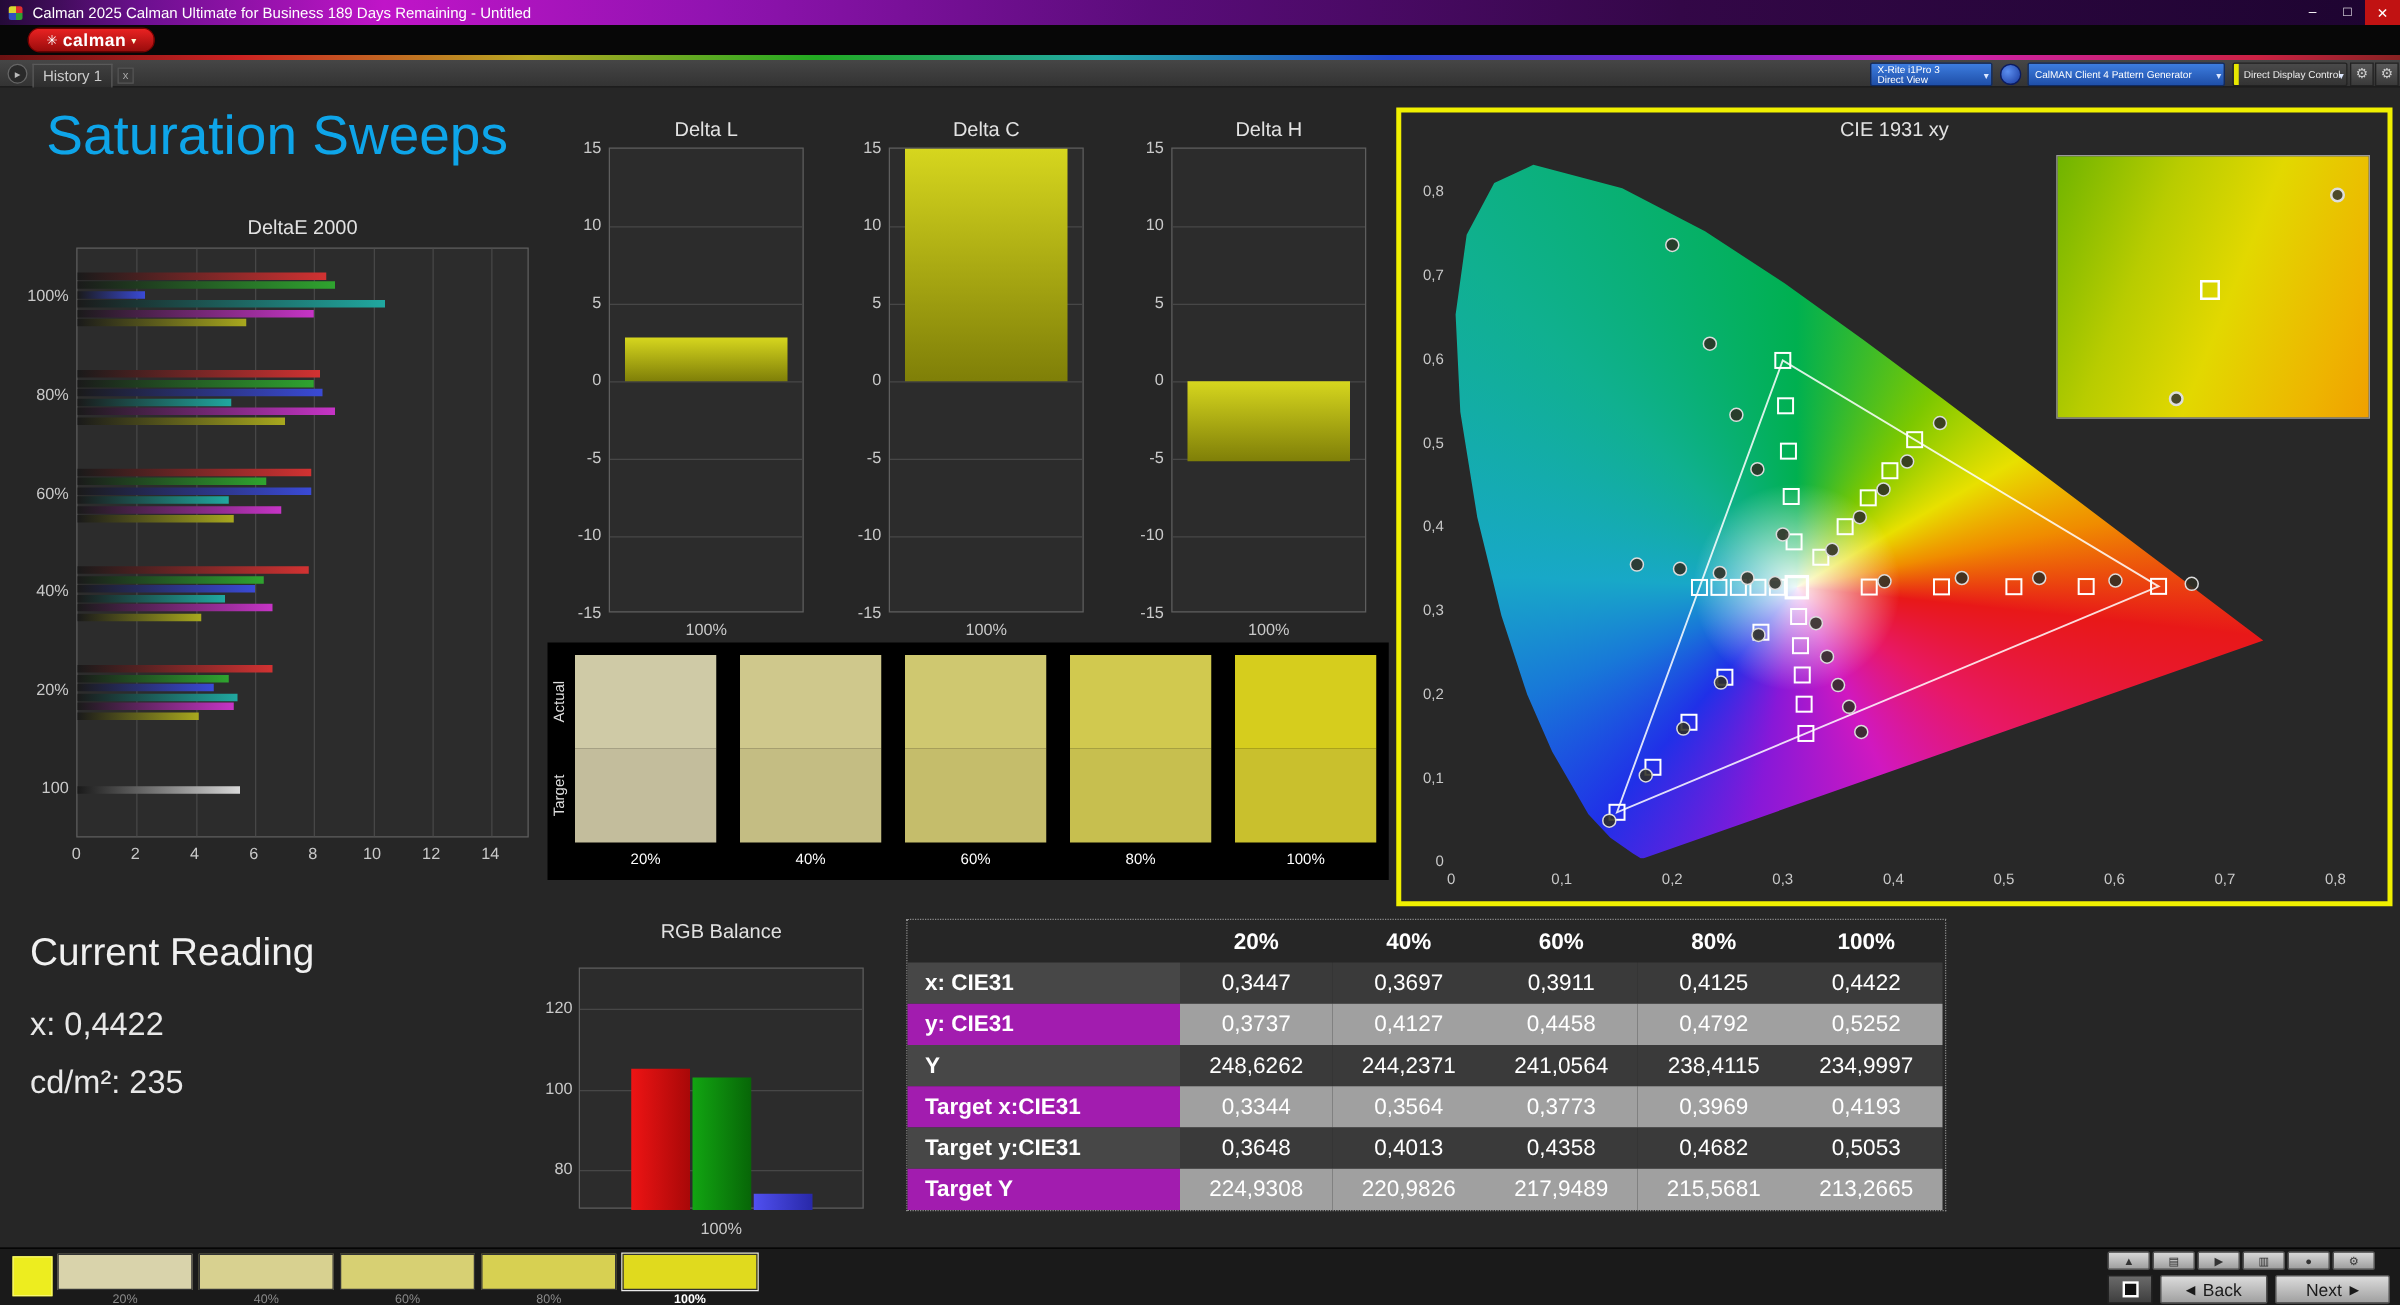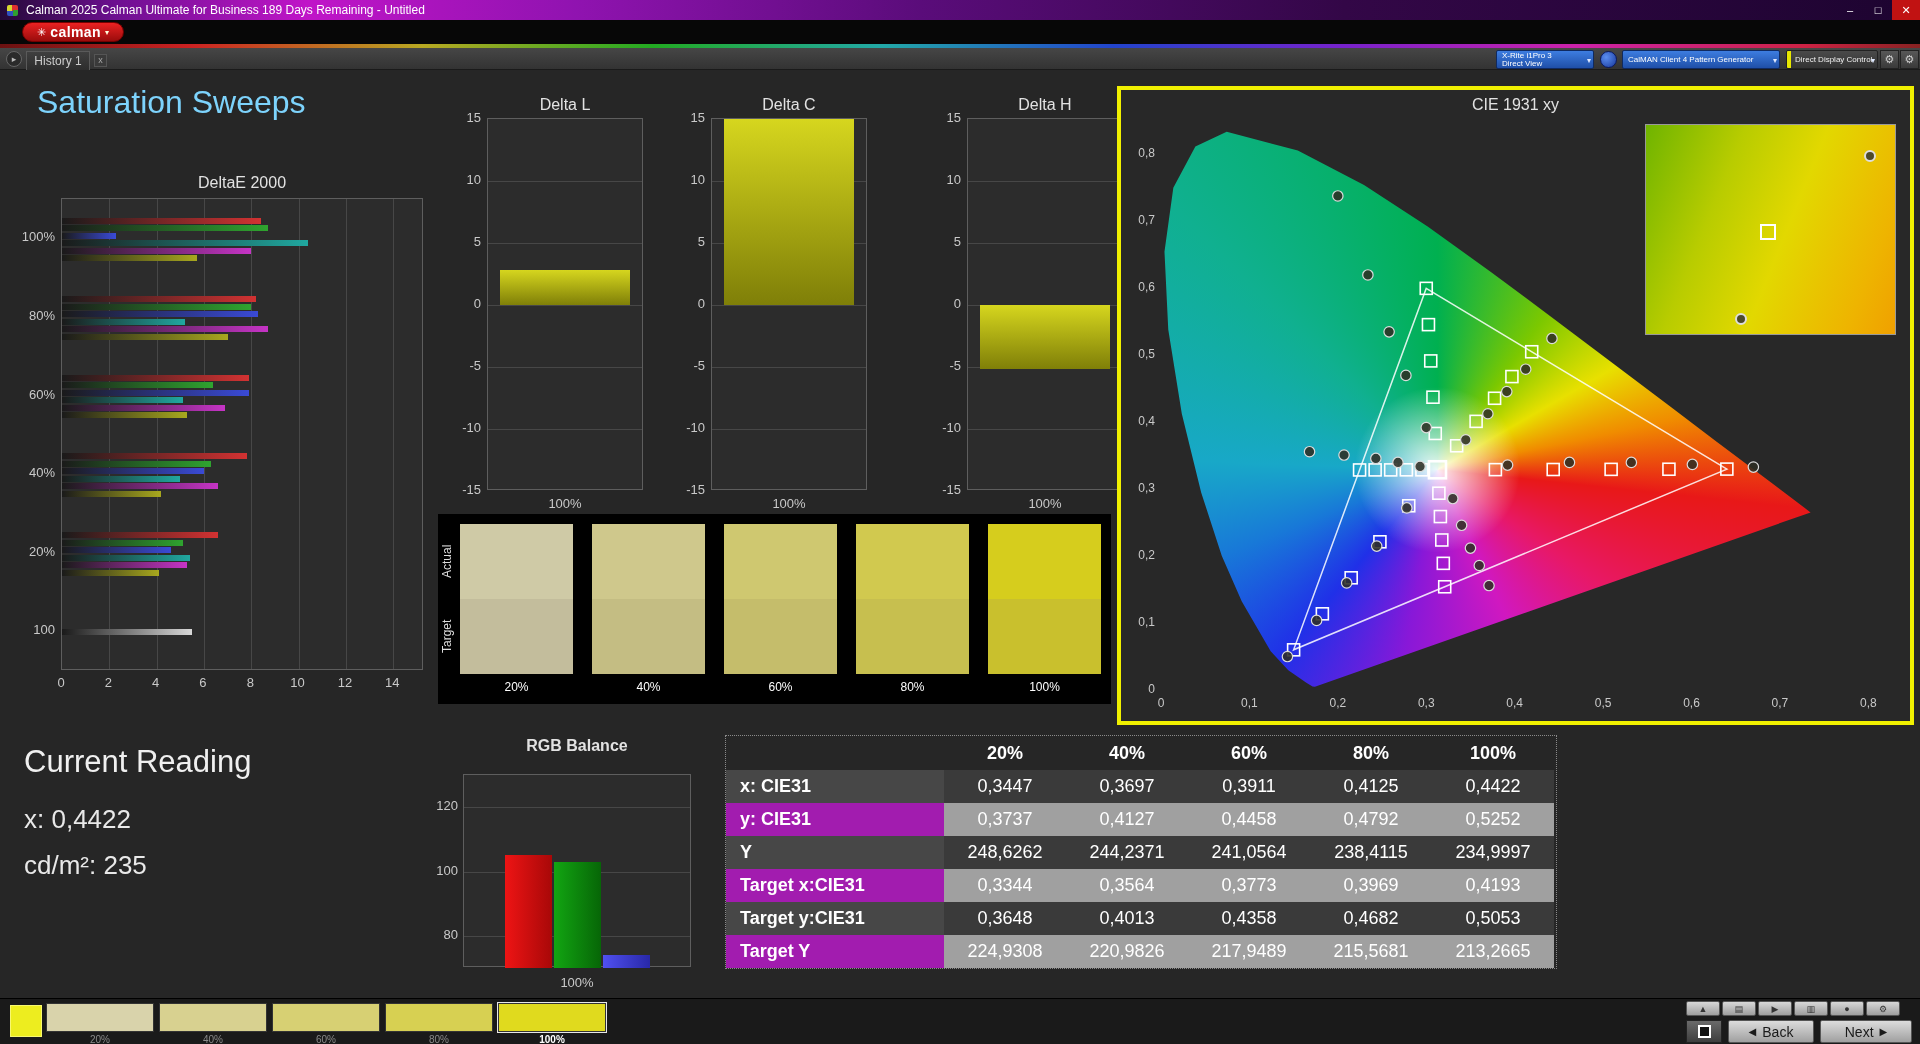--- a/index.html
+++ b/index.html
@@ -31,35 +31,35 @@
   #meter-btn .l1,#meter-btn .l2{font-size:8px;line-height:8px;white-space:nowrap;}
   .toolbtn .caret{position:absolute;right:2px;top:5px;font-size:8px;color:#dfe9ff;}
   #xrite-badge{position:absolute;left:1600px;top:3px;width:17px;height:17px;border-radius:50%;background:radial-gradient(circle at 35% 35%,#5b8ef0,#18389c);border:1px solid #0a1a60;}
   #source-btn{left:1622px;width:158px;background:linear-gradient(180deg,#3d7de0,#1f4fa8);border:1px solid #102a60;display:flex;align-items:center;padding:0 12px 0 5px;font-size:8px;white-space:nowrap;}
   #display-btn{left:1786px;width:92px;background:linear-gradient(180deg,#4a4a4a,#333);border:1px solid #222;display:flex;align-items:center;padding-right:12px;font-size:8px;color:#eee;white-space:nowrap;overflow:hidden;}
   .ystripe{width:4px;height:100%;background:#e8e800;margin-right:4px;flex:none;}
   .gearbtn{position:absolute;top:2px;width:19px;height:19px;background:linear-gradient(180deg,#585858,#3a3a3a);border:1px solid #222;color:#ccc;font-size:11px;text-align:center;line-height:17px;}
   #gear1{left:1880px;}#gear2{left:1900px;width:19px;}
 
   
-  #page-title{position:absolute;left:37px;top:84px;font-size:32px;color:#7dd3fc;}
+  #page-title{position:absolute;left:37px;top:84px;font-size:44px;color:#0ea5e9;}
   .panel{position:absolute;}
   .ctitle{position:absolute;top:0;text-align:center;font-size:16px;color:#e2e2e2;}
   .plot{position:absolute;background:#2c2c2c;border:1px solid #5e5e5e;}
   .vgrid{position:absolute;top:0;bottom:0;width:1px;background:#474747;}
   .hgrid{position:absolute;left:0;right:0;height:1px;background:#474747;}
   .hbar,.vbar,.rgbbar{position:absolute;}
   .tick{position:absolute;font-size:13px;color:#c9c9c9;white-space:nowrap;}
   .tick.r{text-align:right;}
   .tick.c{text-align:center;}
 
   #deltae{left:17px;top:174px;width:412px;height:522px;}
   #deltae .ctitle{left:44px;width:362px;}
   .vchart{position:absolute;top:96px;width:202px;height:425px;}
-  #dl{left:441px;}#dc{left:665px;}#dh{left:921px;}
+  #dl{left:441px;}#dc{left:665px;}#dh{left:891px;}
   .vchart .ctitle{left:46px;width:156px;}
 
   #swatchpanel{position:absolute;left:438px;top:514px;width:673px;height:190px;background:#000;}
   .rot{position:absolute;left:2px;width:16px;writing-mode:vertical-rl;transform:rotate(180deg);font-size:12px;color:#ddd;text-align:center;}
   #lab-actual{top:10px;height:75px;}
   #lab-target{top:85px;height:75px;}
   .sw{position:absolute;}
   .swlabel{position:absolute;font-size:12px;color:#fff;text-align:center;}
 
   #ciepanel{position:absolute;left:1117px;top:86px;width:797px;height:639px;border:4px solid #f0f000;background:#282828;}
@@ -73,21 +73,21 @@
   #cieinset{position:absolute;left:524px;top:34px;width:251px;height:211px;border:1px solid #999;overflow:hidden;
     background:linear-gradient(112deg,#6fb400 0%,#b8cc00 30%,#e2d800 55%,#eeb400 85%,#f0a000 100%);}
   .inset-sq{position:absolute;width:16px;height:16px;border:2px solid #fff;}
   .inset-ci{position:absolute;width:12px;height:12px;border-radius:50%;background:rgba(60,60,45,.9);border:2px solid #ddd;}
 
   #currentreading{position:absolute;left:24px;top:744px;width:370px;}
   #cr-title{font-size:31px;line-height:36px;color:#f0f0f0;margin-bottom:16px;}
   .cr-line{font-size:26px;line-height:46px;color:#e8e8e8;}
 
   #rgbbal{left:416px;top:737px;width:288px;height:260px;}
-  #rgbbal .ctitle{left:47px;width:228px;font-weight:bold;}
+  #rgbbal .ctitle{left:47px;width:228px;}
 
   #datatable{position:absolute;left:725px;top:735px;width:832px;border:1px dotted #8a8a8a;background:#262626;}
   .trow{display:flex;}
   .tcell{display:flex;align-items:center;justify-content:center;font-size:18px;color:#fff;flex:none;}
   .tlabel{justify-content:flex-start;padding-left:14px;font-weight:bold;}
   .thead .tcell{font-weight:bold;background:transparent;}
   .dark .tcell{background:#3a3a3a;}
   .dark .tlabel{background:#474747;}
   .light .tcell{background:#a0a0a0;}
   .light .tlabel{background:#a21caf;}

